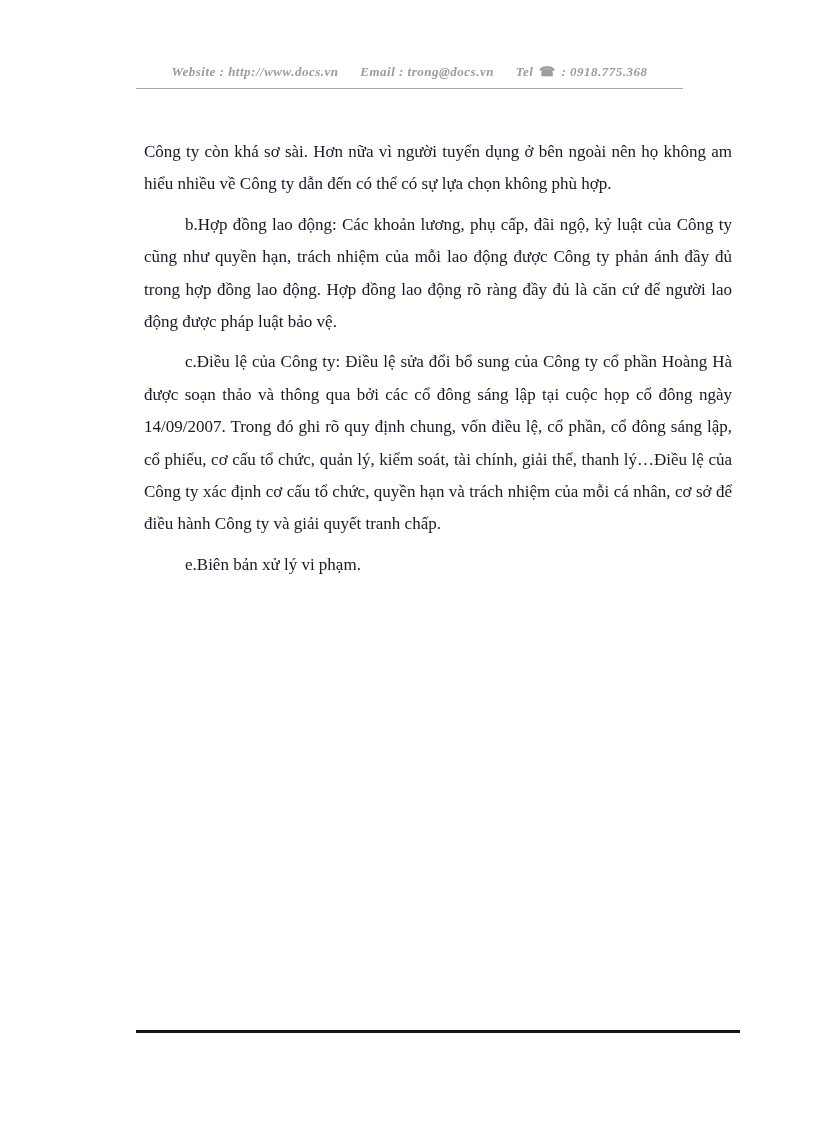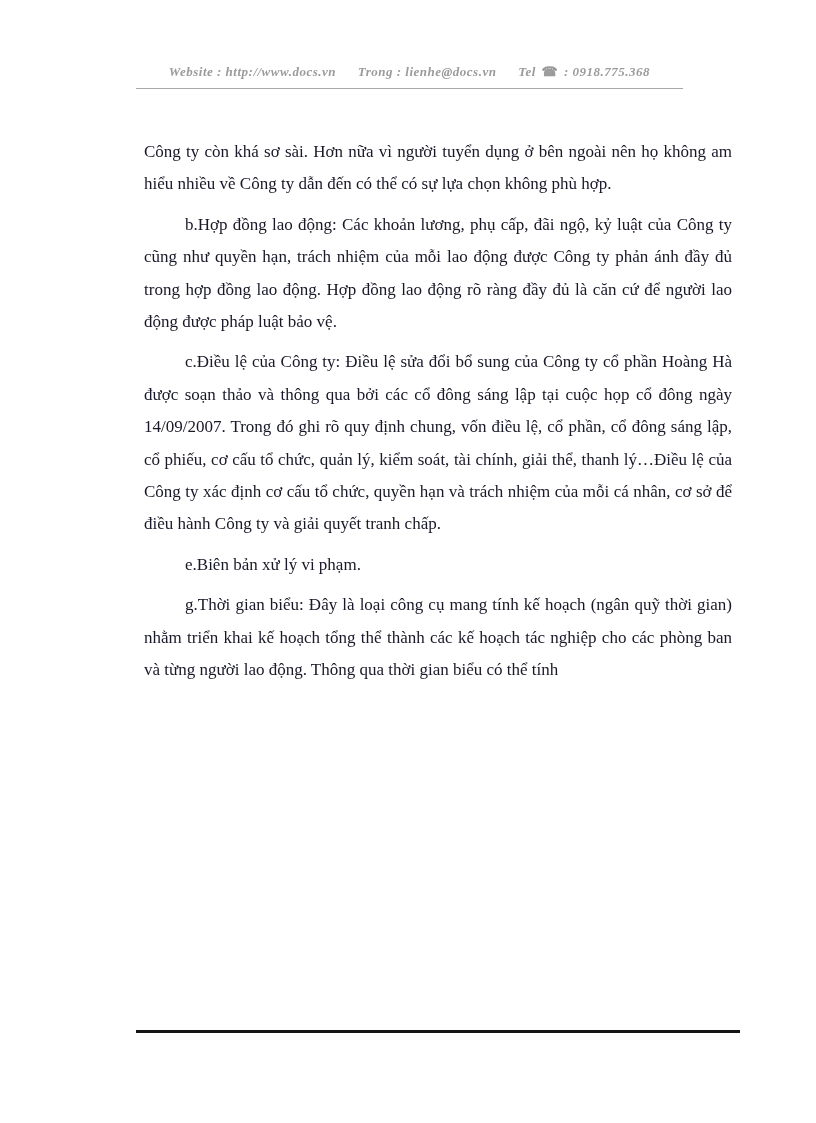--- a/index.html
+++ b/index.html
@@ -64,27 +64,26 @@
     background: #141414;
   }
 </style>
 </head>
 <body>
 
 <div class="page">
 
   <div class="doc-header">
     <span class="seg">Website : http://www.docs.vn</span>
-    <span class="seg">Trong  : lienhe@docs.vn</span>
+    <span class="seg">Email  : trong@docs.vn</span>
     <span class="seg"><span>Tel</span> <span class="phone-glyph">☎</span> <span>: 0918.775.368</span></span>
   </div>
 
   <div class="content">
     <p class="no-indent">Công ty còn khá sơ sài. Hơn nữa vì người tuyển dụng ở bên ngoài nên họ không am hiểu nhiều về Công ty dẫn đến có thể có sự lựa chọn không phù hợp.</p>
     <p>b.Hợp đồng lao động: Các khoản lương, phụ cấp, đãi ngộ, kỷ luật của Công ty cũng như quyền hạn, trách nhiệm của mỗi lao động được Công ty phản ánh  đầy đủ trong hợp đồng lao động. Hợp đồng lao động rõ ràng đầy đủ là căn cứ để người lao động được pháp luật bảo vệ.</p>
     <p>c.Điều lệ của Công ty: Điều lệ sửa đổi bổ sung của Công ty cổ phần Hoàng Hà được soạn thảo và thông qua bởi các cổ đông sáng lập tại cuộc họp cổ đông ngày 14/09/2007. Trong đó ghi rõ quy định chung, vốn điều lệ, cổ phần, cổ đông sáng lập, cổ phiếu, cơ cấu tổ chức, quản lý, kiểm soát, tài chính, giải thể, thanh lý…Điều lệ của Công ty  xác định cơ cấu tổ chức, quyền hạn và trách nhiệm của mỗi cá nhân, cơ sở để điều hành Công ty và giải quyết tranh chấp.</p>
     <p>e.Biên bản xử lý vi phạm.</p>
-    <p>g.Thời gian biểu: Đây là loại công cụ mang tính kế hoạch (ngân quỹ thời gian) nhằm triển khai kế hoạch tổng thể thành các kế hoạch tác nghiệp cho các phòng ban và từng người lao động. Thông qua thời gian biểu có thể tính</p>
   </div>
 
   <div class="footer-rule"></div>
 
 </div>
 
 </body></html>

